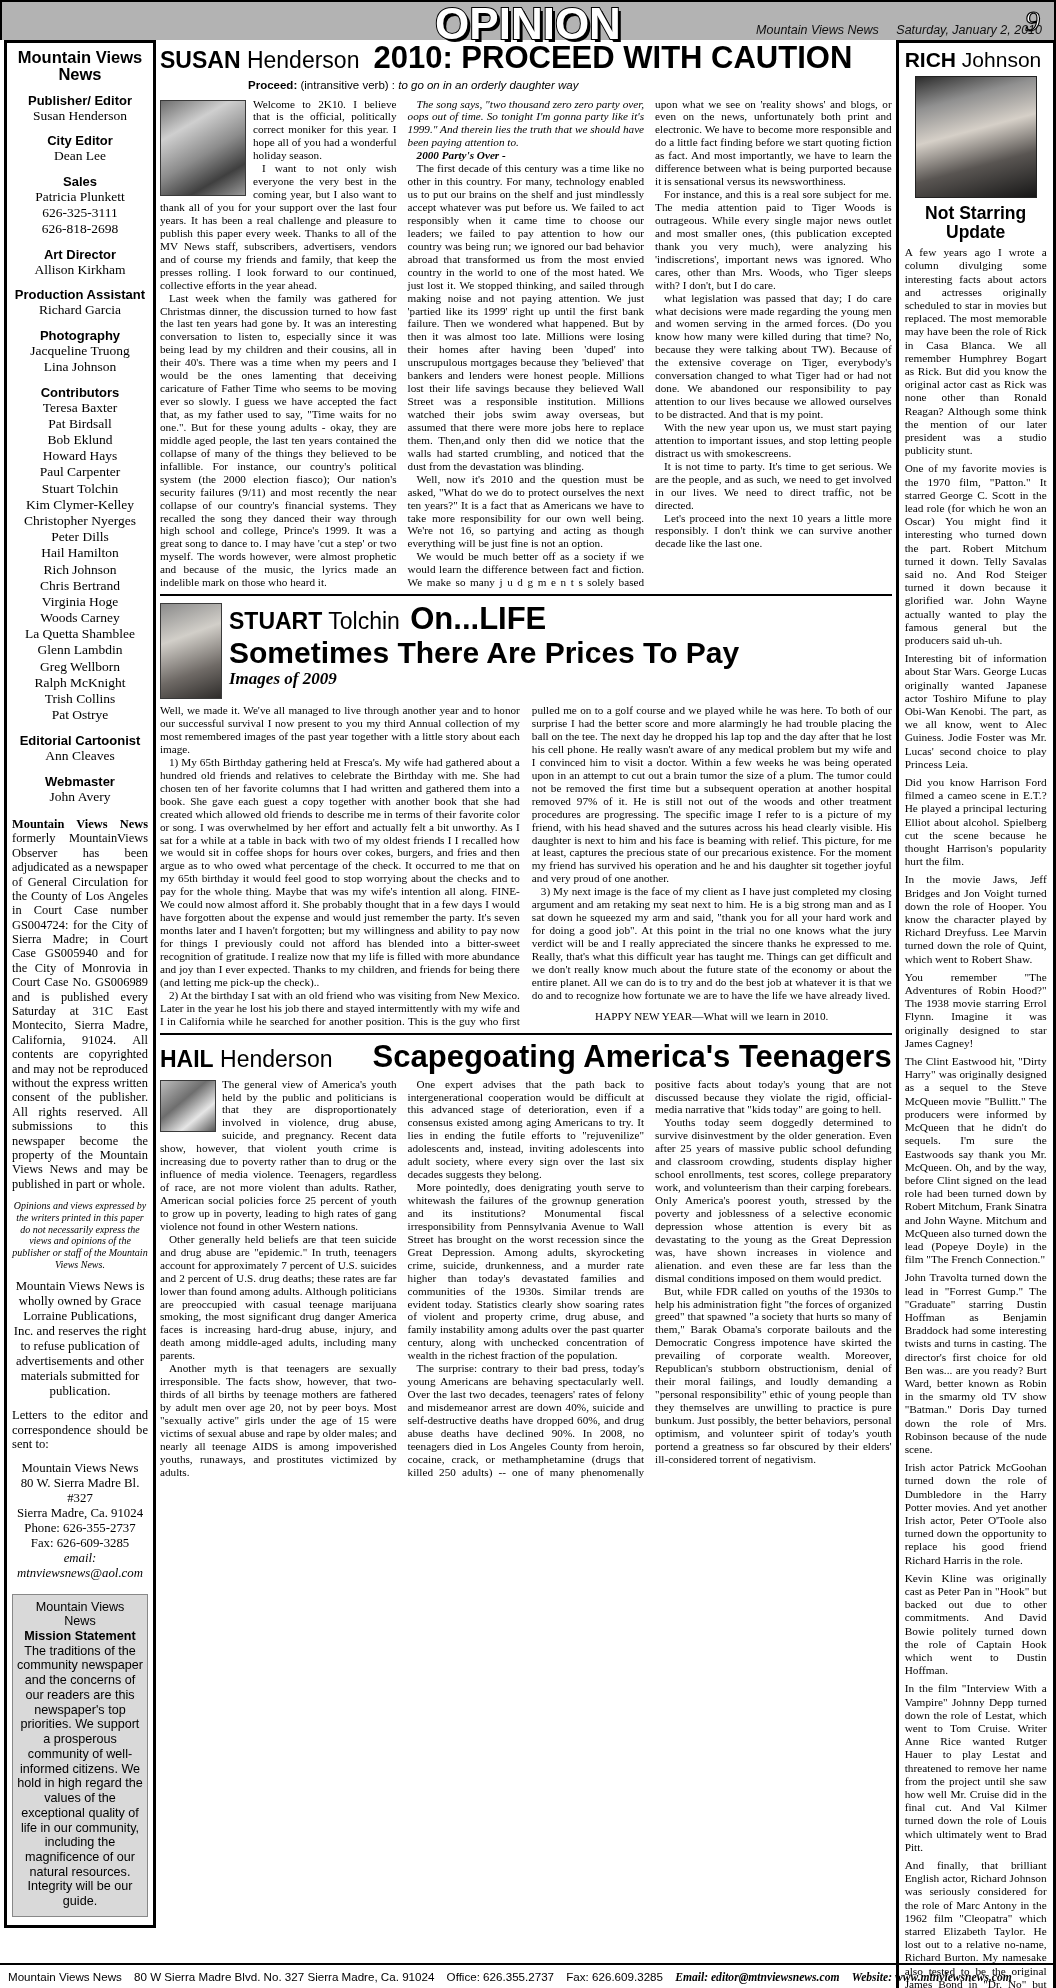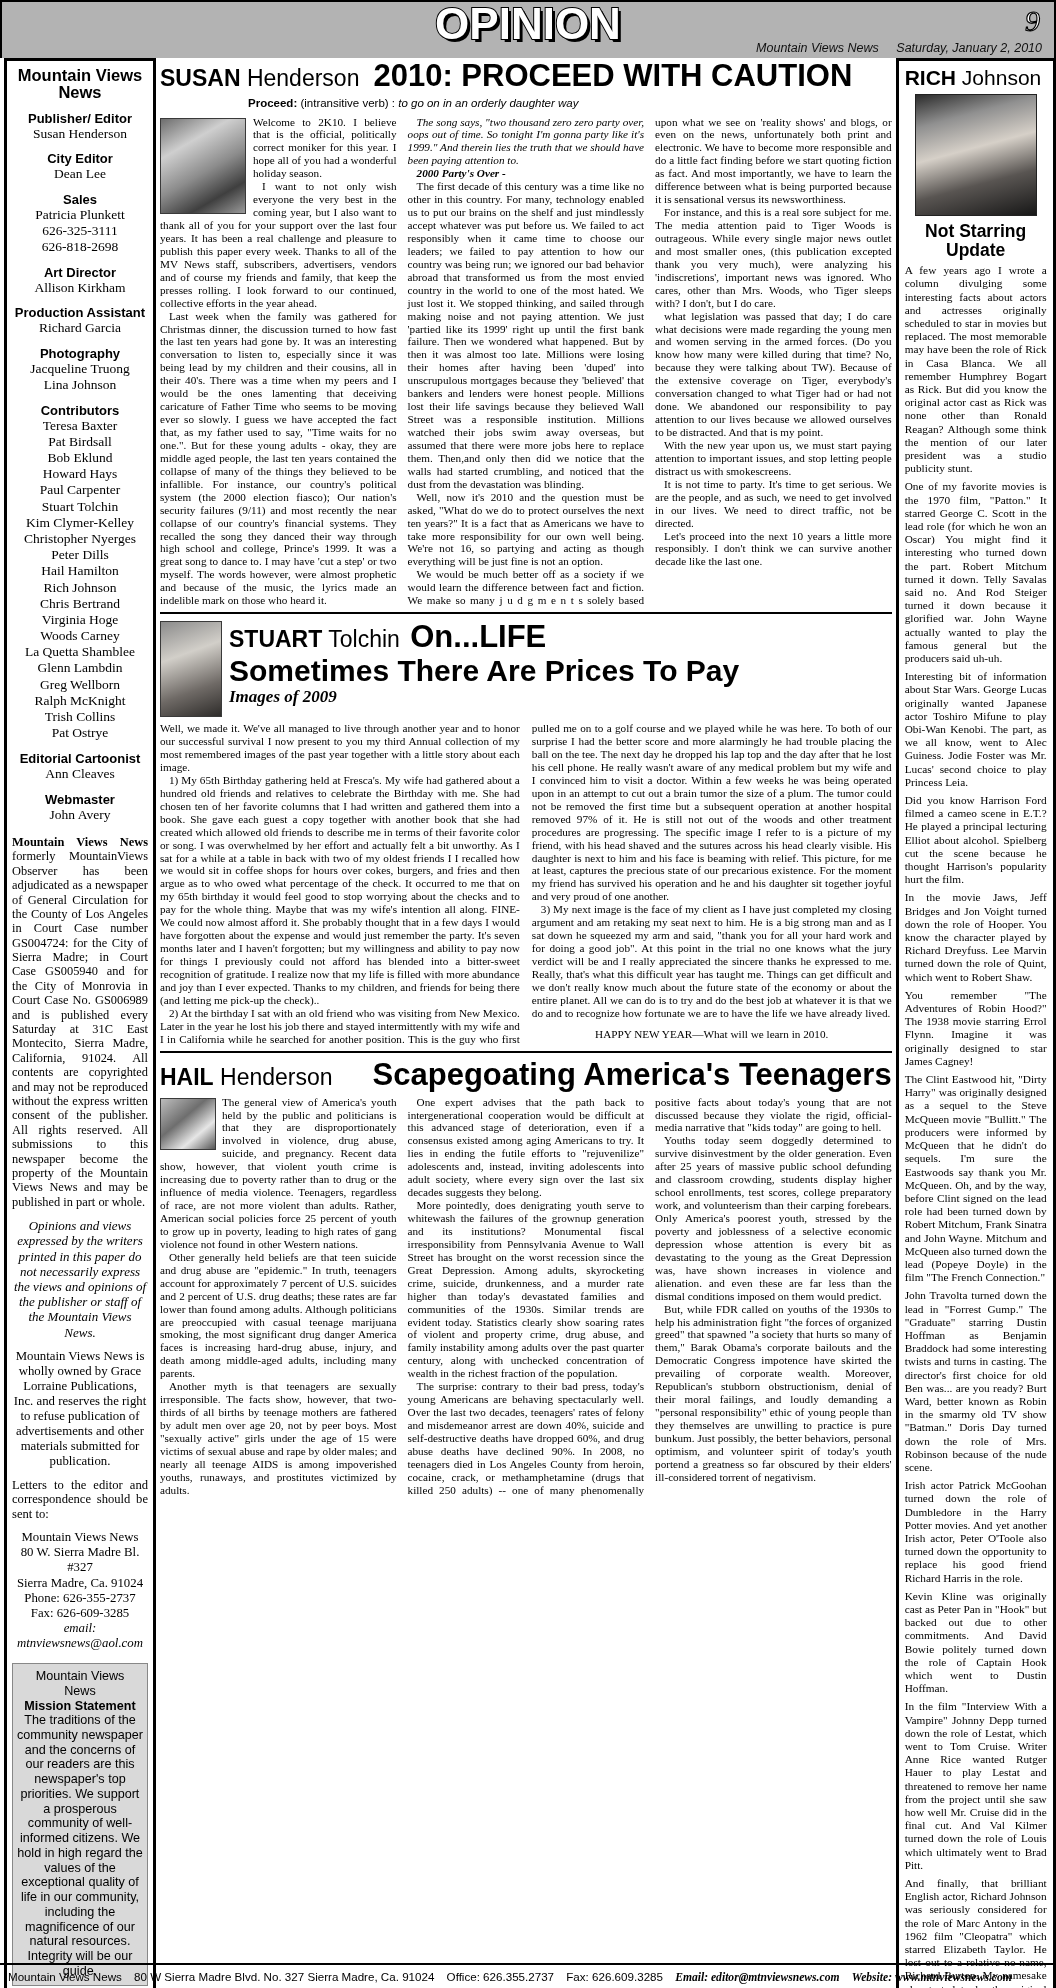--- a/index.html
+++ b/index.html
@@ -9,21 +9,21 @@
     background:#ffffff;
     font-family:"Liberation Serif", serif;
     color:#000;
     position:relative;
     overflow:hidden;
   }
   .page { width:1056px; height:1988px; position:relative; padding:0; }
 
   
   .banner {
-    height:58px; background:#b3b3b3;
+    height:40px; background:#b3b3b3;
     border:2px solid #000; border-bottom:none;
     position:relative;
   }
   .banner-title {
     position:absolute; left:0; right:0; top:-3px;
     text-align:center;
     font-family:"Liberation Sans", sans-serif;
     font-weight:bold; font-size:44px; letter-spacing:0px;
     color:#fff;
     -webkit-text-stroke:2px #000;
@@ -73,21 +73,21 @@
   .names div { white-space:nowrap; }
   .contrib { font-size:13.5px; line-height:1.2; }
 
   
   .legal {
     font-size:12.4px; line-height:1.16; text-align:justify;
     margin-top:12px;
   }
   .legal b { font-weight:bold; }
   .legal-ital {
-    font-style:italic; text-align:center; font-size:13px;
+    font-style:italic; text-align:center; font-size:10px;
     line-height:1.17; margin-top:9px;
   }
   .legal-center {
     text-align:center; font-size:12.8px; line-height:1.17; margin-top:9px;
   }
   .letters { font-size:12.6px; line-height:1.16; text-align:justify; margin-top:9px; }
   .addr { text-align:center; font-size:12.8px; line-height:1.18; margin-top:9px; }
   .addr .em { font-style:italic; }
 
   .mission {

